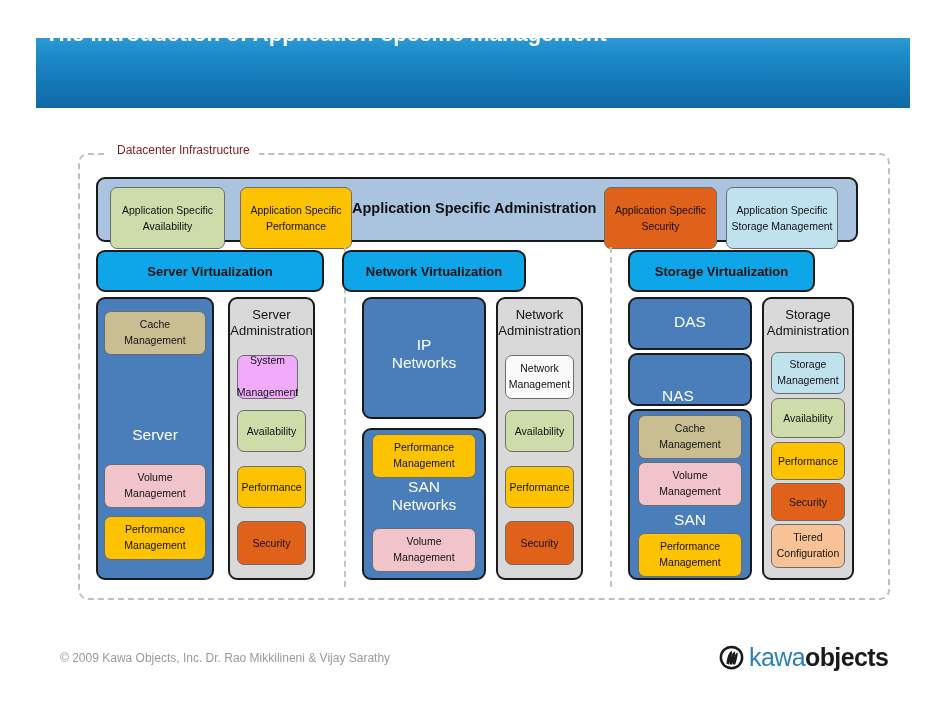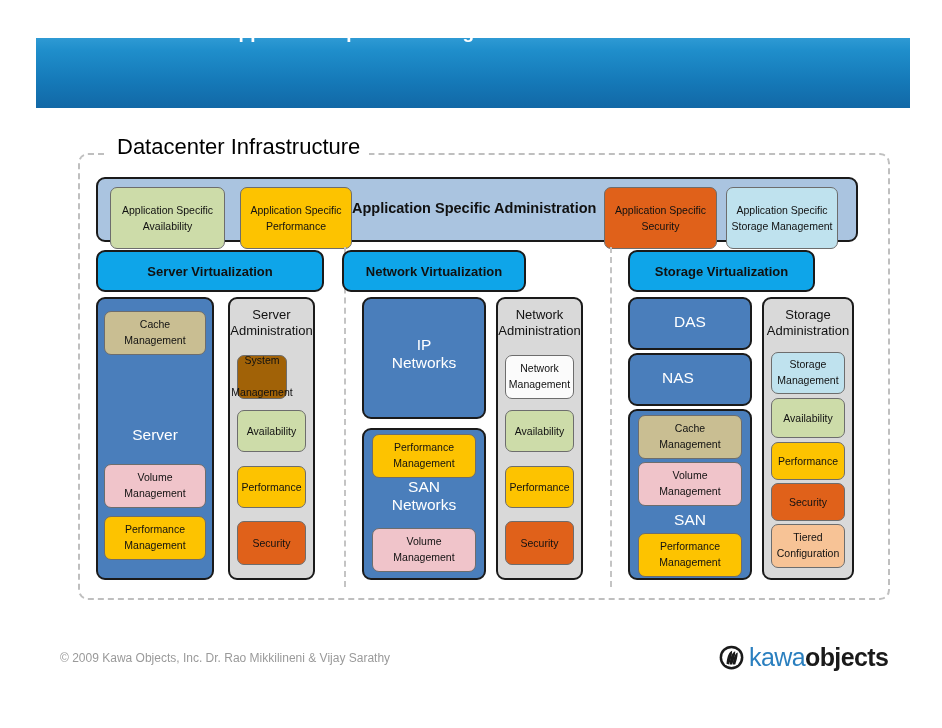--- a/index.html
+++ b/index.html
@@ -21,46 +21,46 @@
     left: 36px;
     top: 38px;
     width: 874px;
     height: 70px;
     background: linear-gradient(to bottom, #2e9ad4 0%, #1f8ecb 18%, #1579b8 62%, #1268a6 100%);
   }
   #title-text {
     position: absolute;
     left: 45px;
     top: 21px;
-    font-size: 19px;
+    font-size: 22px;
     font-weight: bold;
     color: #ffffff;
     letter-spacing: 0.1px;
     white-space: nowrap;
   }
 
   
   #dc-frame {
     position: absolute;
     left: 78px;
     top: 153px;
     width: 812px;
     height: 447px;
     border: 2px dashed #bfbfbf;
     border-radius: 10px;
     box-sizing: border-box;
   }
   #dc-label {
     position: absolute;
     left: 108px;
-    top: 134px;
+    top: 143px;
     background: #ffffff;
     padding: 0 9px;
-    font-size: 22px;
-    color: #000000;
+    font-size: 12px;
+    color: #7f1d1d;
     white-space: nowrap;
   }
 
   
   #asa-bar {
     position: absolute;
     left: 96px;
     top: 177px;
     width: 762px;
     height: 65px;
@@ -249,21 +249,21 @@
     <div class="chip" style="left: 104px; top: 464px; width: 102px; height: 44px; background: rgb(240, 196, 202);">
       <span>Volume</span>
       <span>Management</span>
     </div>
     <div class="chip" style="left: 104px; top: 516px; width: 102px; height: 44px; background: rgb(253, 195, 0);">
       <span>Performance</span>
       <span>Management</span>
     </div>
     <div class="adm-panel" style="left: 228px; top: 297px; width: 87px; height: 283px;"></div>
     <div class="adm-title" style="left: 228px; top: 307px; width: 87px;">Server<br>Administration</div>
-    <div class="chip" style="left: 237px; top: 355px; width: 50px; height: 44px; background: #a16207; gap: 16px;">
+    <div class="chip" style="left: 237px; top: 355px; width: 61px; height: 44px; background: #f0abfc; gap: 16px;">
       <span>System</span>
       <span>Management</span>
     </div>
     <div class="chip single" style="left: 237px; top: 410px; width: 69px; height: 42px; background: rgb(205, 220, 169);">Availability</div>
     <div class="chip single" style="left: 237px; top: 466px; width: 69px; height: 42px; background: rgb(253, 195, 0);">Performance</div>
     <div class="chip single" style="left: 237px; top: 521px; width: 69px; height: 44px; background: rgb(224, 97, 26);">Security</div>
     <div class="col-divider" style="left: 344px;"></div>
     <div class="virt-head" style="left: 342px; width: 184px;">Network Virtualization</div>
     <div class="res-box" style="left: 362px; top: 297px; width: 124px; height: 122px;"></div>
     <div class="res-label" style="left: 362px; top: 336px; width: 124px;">IP<br>Networks</div>
@@ -284,21 +284,21 @@
       <span>Management</span>
     </div>
     <div class="chip single" style="left: 505px; top: 410px; width: 69px; height: 42px; background: rgb(205, 220, 169);">Availability</div>
     <div class="chip single" style="left: 505px; top: 466px; width: 69px; height: 42px; background: rgb(253, 195, 0);">Performance</div>
     <div class="chip single" style="left: 505px; top: 521px; width: 69px; height: 44px; background: rgb(224, 97, 26);">Security</div>
     <div class="col-divider" style="left: 610px;"></div>
     <div class="virt-head" style="left: 628px; width: 187px;">Storage Virtualization</div>
     <div class="res-box" style="left: 628px; top: 297px; width: 124px; height: 53px;"></div>
     <div class="res-label" style="left: 628px; top: 313px; width: 124px;">DAS</div>
     <div class="res-box" style="left: 628px; top: 353px; width: 124px; height: 53px;"></div>
-    <div class="res-label" style="left: 628px; top: 369px; width: 100px;">NAS</div>
+    <div class="res-label" style="left: 628px; top: 387px; width: 100px;">NAS</div>
     <div class="res-box" style="left: 628px; top: 409px; width: 124px; height: 171px;"></div>
     <div class="res-label" style="left: 628px; top: 511px; width: 124px;">SAN</div>
     <div class="chip" style="left: 638px; top: 415px; width: 104px; height: 44px; background: rgb(201, 190, 146);">
       <span>Cache</span>
       <span>Management</span>
     </div>
     <div class="chip" style="left: 638px; top: 462px; width: 104px; height: 44px; background: rgb(240, 196, 202);">
       <span>Volume</span>
       <span>Management</span>
     </div>

